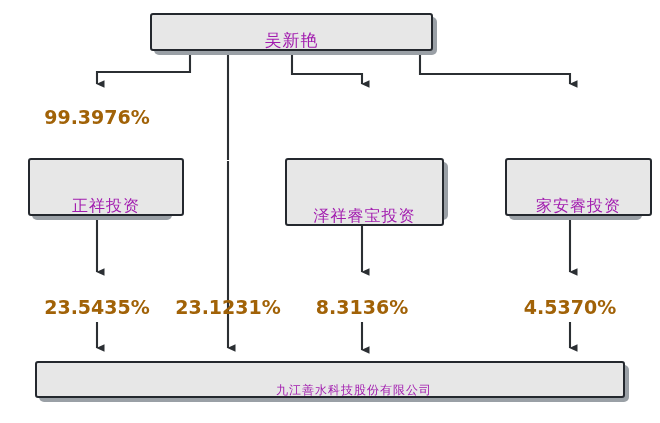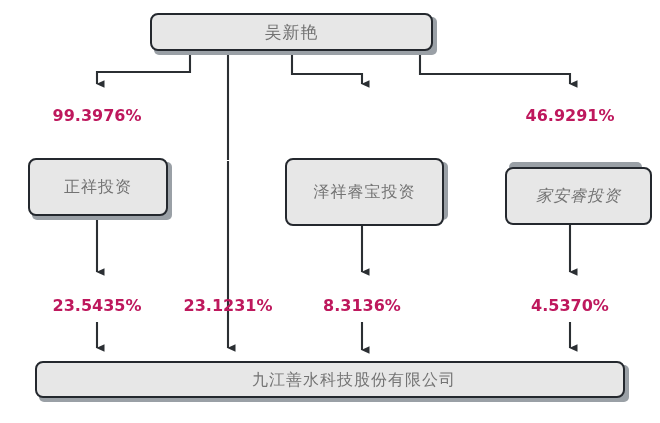--- a/index.html
+++ b/index.html
@@ -20,25 +20,25 @@
     left: 0;
     top: 0;
     width: 660px;
     height: 423px;
   }
   .node {
     position: absolute;
     box-sizing: border-box;
     background: #e7e7e7;
     border: 2px solid #24282e;
-    border-radius: 8px;
+    border-radius: 3px;
     display: flex;
-    align-items: center;
+    align-items: flex-end;
     justify-content: center;
-    color: #737373;
+    color: #a21caf;
     font-family: "DejaVu Serif", "Liberation Serif", serif;
     letter-spacing: 1px;
     z-index: 3;
   }
   .node-shadow {
     position: absolute;
     background: #9aa0a6;
     border-radius: 5px;
     z-index: 2;
   }
@@ -49,52 +49,51 @@
   #node-root {
     left: 150px;
     top: 13px;
     width: 283px;
     height: 38px;
   }
   #node-root .node-label { font-size: 17px; }
   #node-a {
     left: 28px;
     top: 158px;
-    width: 140px;
+    width: 156px;
     height: 58px;
   }
   #node-b {
     left: 285px;
     top: 158px;
     width: 159px;
     height: 68px;
   }
   #node-c {
     left: 505px;
-    top: 167px;
+    top: 158px;
     width: 147px;
     height: 58px;
-    font-style: italic;
   }
   #node-a .node-label,
   #node-b .node-label,
   #node-c .node-label { font-size: 16px; }
   #node-target {
     left: 35px;
     top: 361px;
     width: 590px;
     height: 37px;
   }
-  #node-target .node-label { font-size: 16px; margin-left: 48px; }
+  #node-target .node-label { font-size: 12px; margin-left: 48px; }
   .pct {
     position: absolute;
     font-family: "DejaVu Sans", "Liberation Sans", sans-serif;
-    font-size: 16px;
+    font-size: 19px;
     font-weight: bold;
-    color: #be185d;
+    color: #a16207;
     white-space: nowrap;
     transform: translateX(-50%);
     z-index: 4;
   }
 </style>
 </head>
 <body>
 
 <div id="stage">
 
@@ -149,21 +148,20 @@
     <span class="node-label">家安睿投资</span>
   </div>
 
   <div class="node" id="node-target">
     <span class="node-label">九江善水科技股份有限公司</span>
   </div>
 
   <div class="pct" style="left:97px; top:106px;">99.3976%</div>
 
 
-  <div class="pct" style="left:570px; top:106px;">46.9291%</div>
 
   <div class="pct" style="left:97px; top:296px;">23.5435%</div>
 
   <div class="pct" style="left:228px; top:296px;">23.1231%</div>
 
   <div class="pct" style="left:362px; top:296px;">8.3136%</div>
 
   <div class="pct" style="left:570px; top:296px;">4.5370%</div>
 
 </div>

